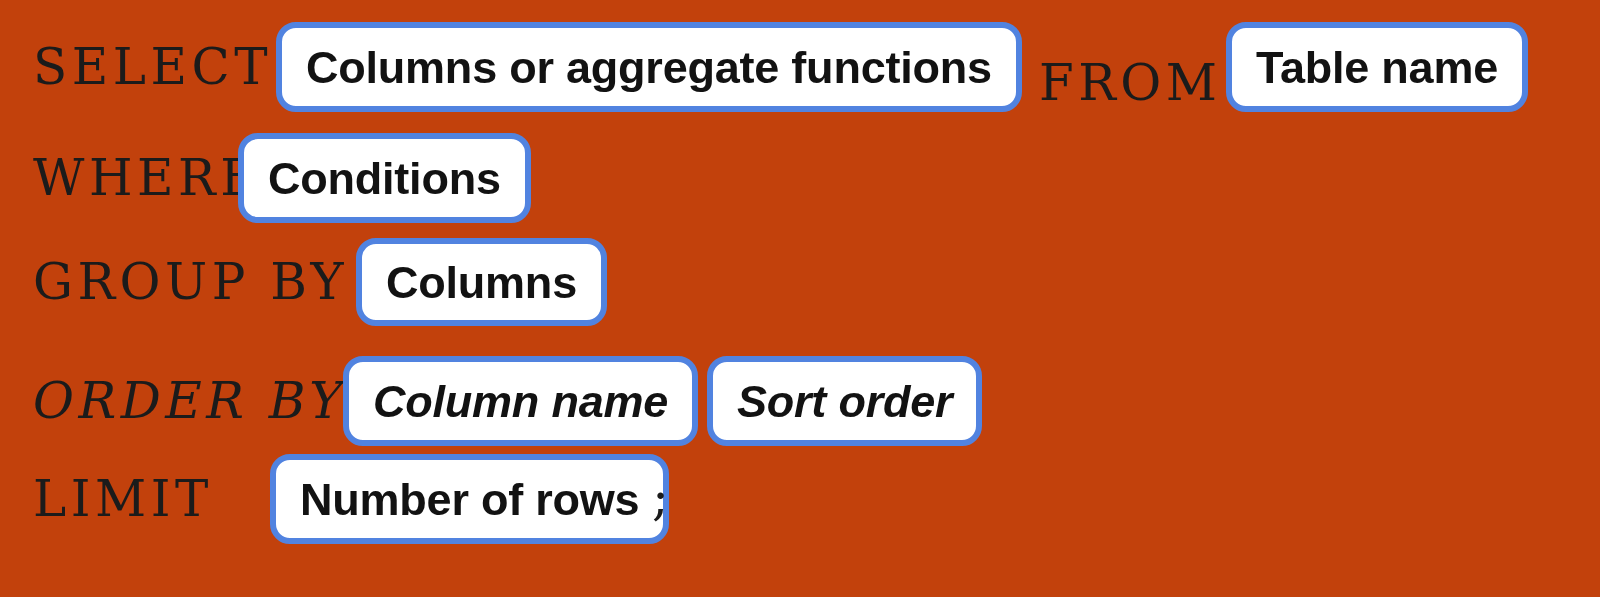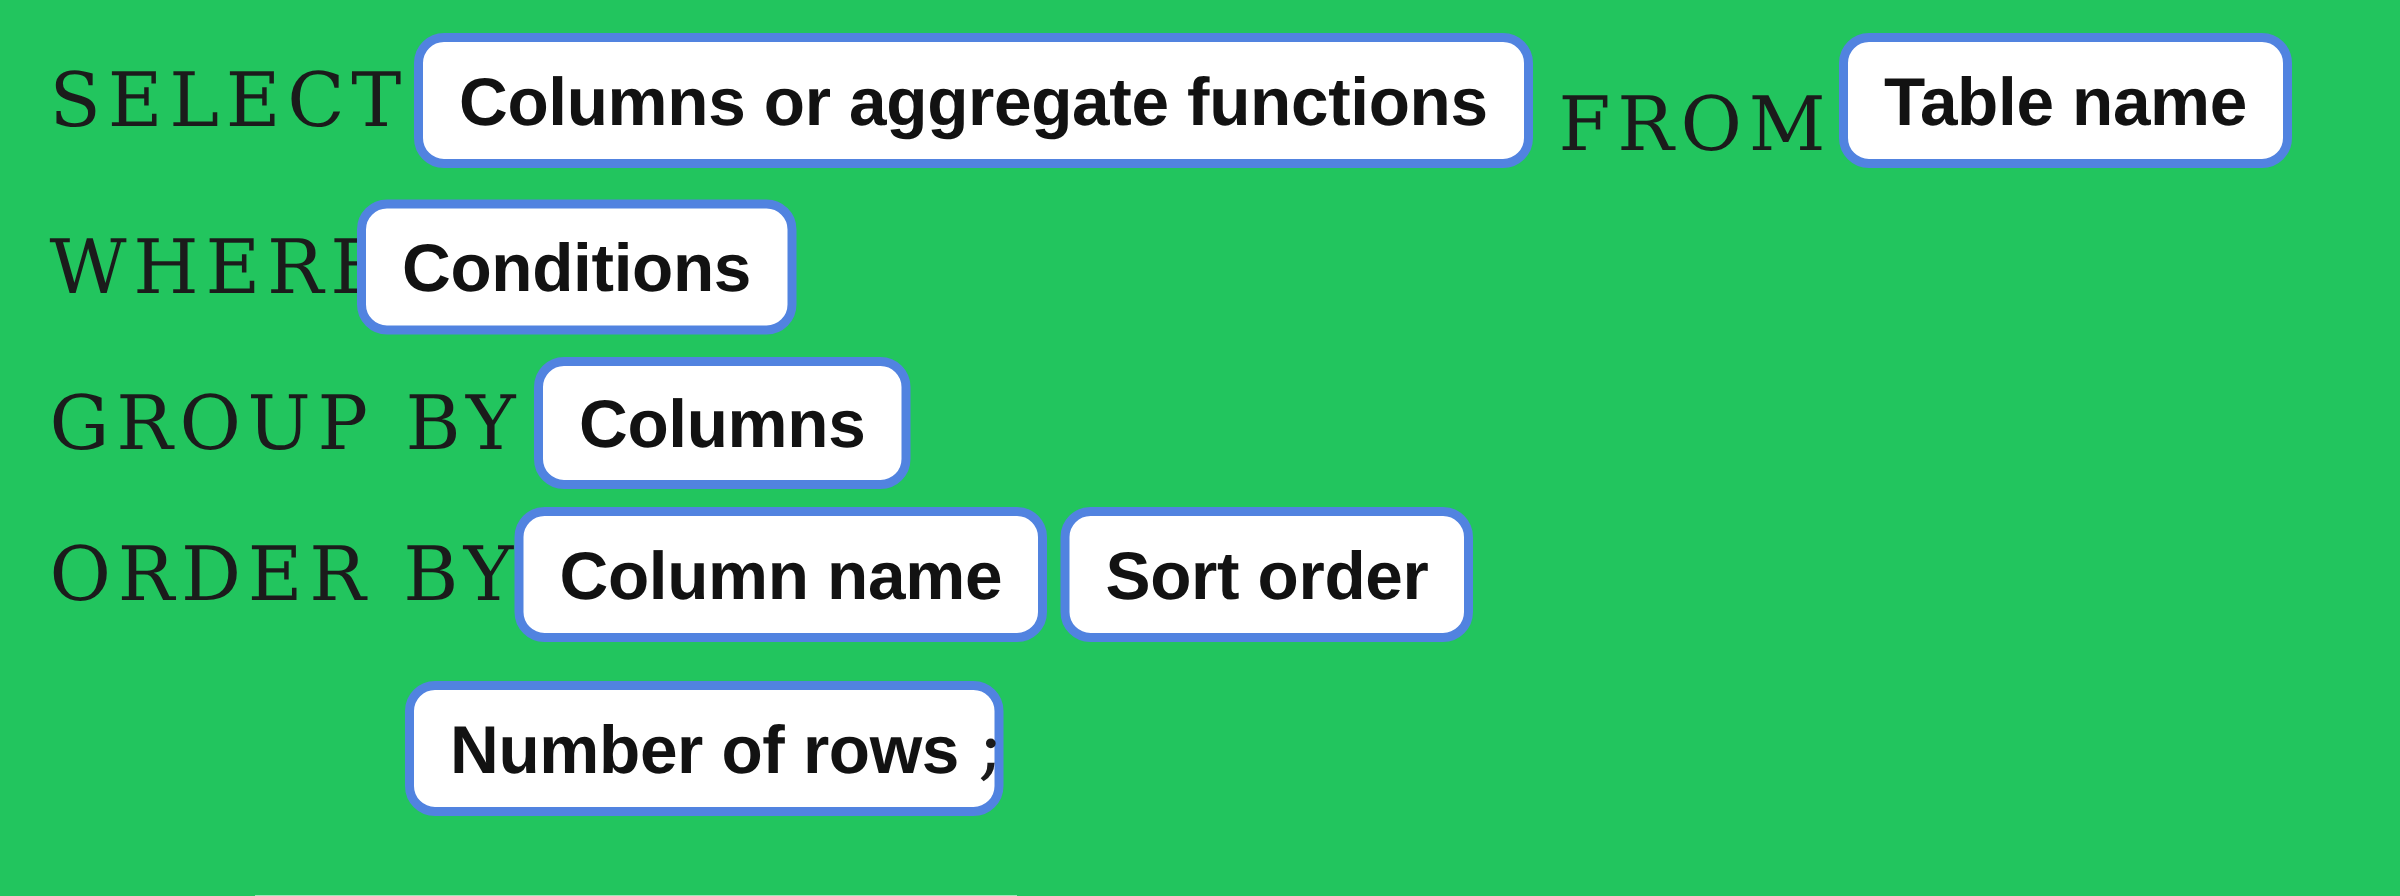--- a/index.html
+++ b/index.html
@@ -6,21 +6,21 @@
   html, body {
     margin: 0;
     padding: 0;
     background: #ffffff;
   }
 
   #canvas {
     position: relative;
     width: 1600px;
     height: 597px;
-    background: #22c55e;
+    background: #c2410c;
     overflow: hidden;
   }
 
   .row {
     position: absolute;
     left: 0;
     width: 1600px;
     display: flex;
     align-items: center;
   }
@@ -65,21 +65,21 @@
     color: #121212;
     line-height: 1;
     white-space: nowrap;
     letter-spacing: -0.005em;
   }
 
   
   #row-select   { top: 22px;  height: 90px; }
   #row-where    { top: 133px; height: 90px; }
   #row-groupby  { top: 238px; height: 88px; }
-  #row-orderby  { top: 338px; height: 90px; }
+  #row-orderby  { top: 356px; height: 90px; font-style: italic; }
   #row-limit    { top: 454px; height: 90px; }
 
   .kw-col {
     position: absolute;
     left: 33px;
     top: 50%;
     transform: translateY(-50%);
   }
 
   .slot-abs { position: absolute; top: 50%; transform: translateY(-50%); }
@@ -135,20 +135,21 @@
     <span class="slot slot-abs" id="slot-order-col">
       <span class="slot-label">Column name</span>
     </span>
 
     <span class="slot slot-abs" id="slot-sort-order">
       <span class="slot-label">Sort order</span>
     </span>
   </div>
 
   <div class="row" id="row-limit">
+    <span class="keyword kw-col">LIMIT</span>
 
     <span class="slot slot-abs" id="slot-limit-rows">
       <span class="slot-label">Number of rows</span>
     </span>
 
     <span class="punct" id="punct-semicolon">;</span>
   </div>
 
 </div>
 

